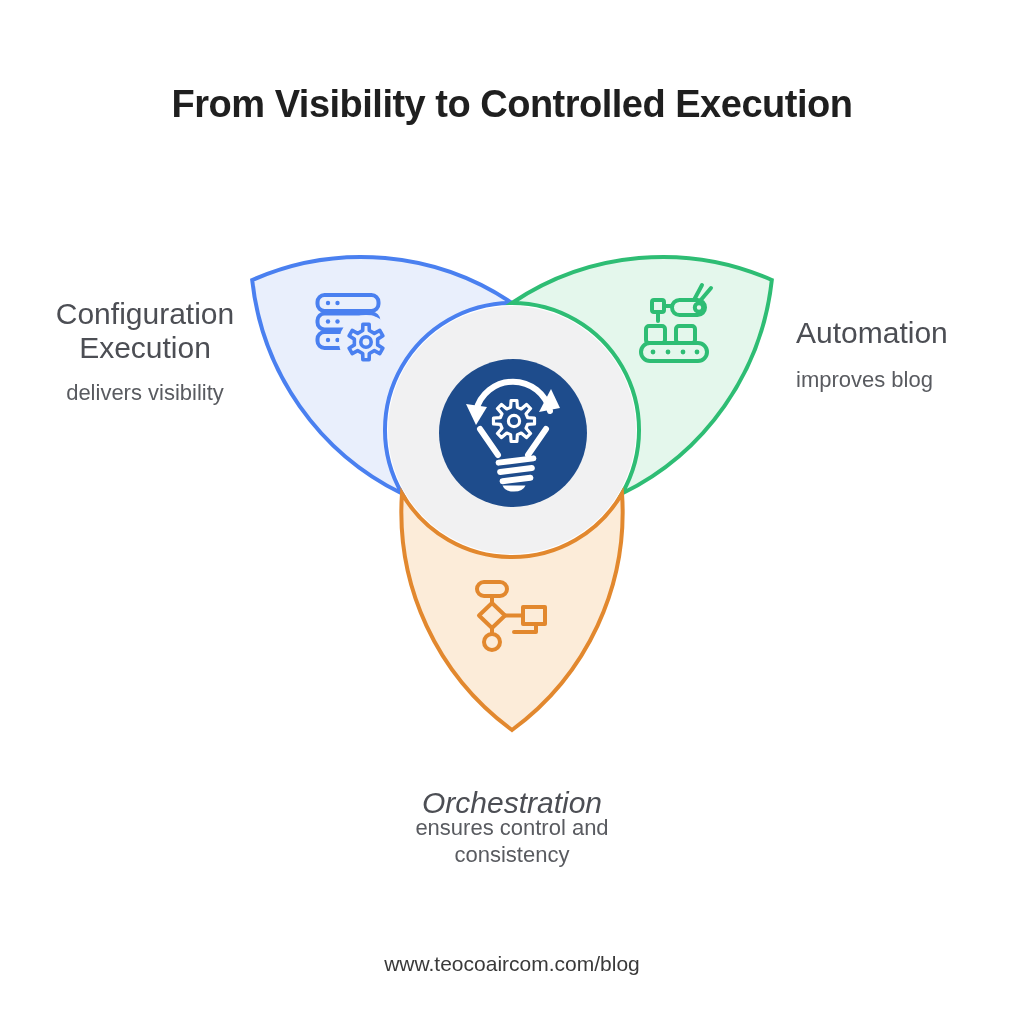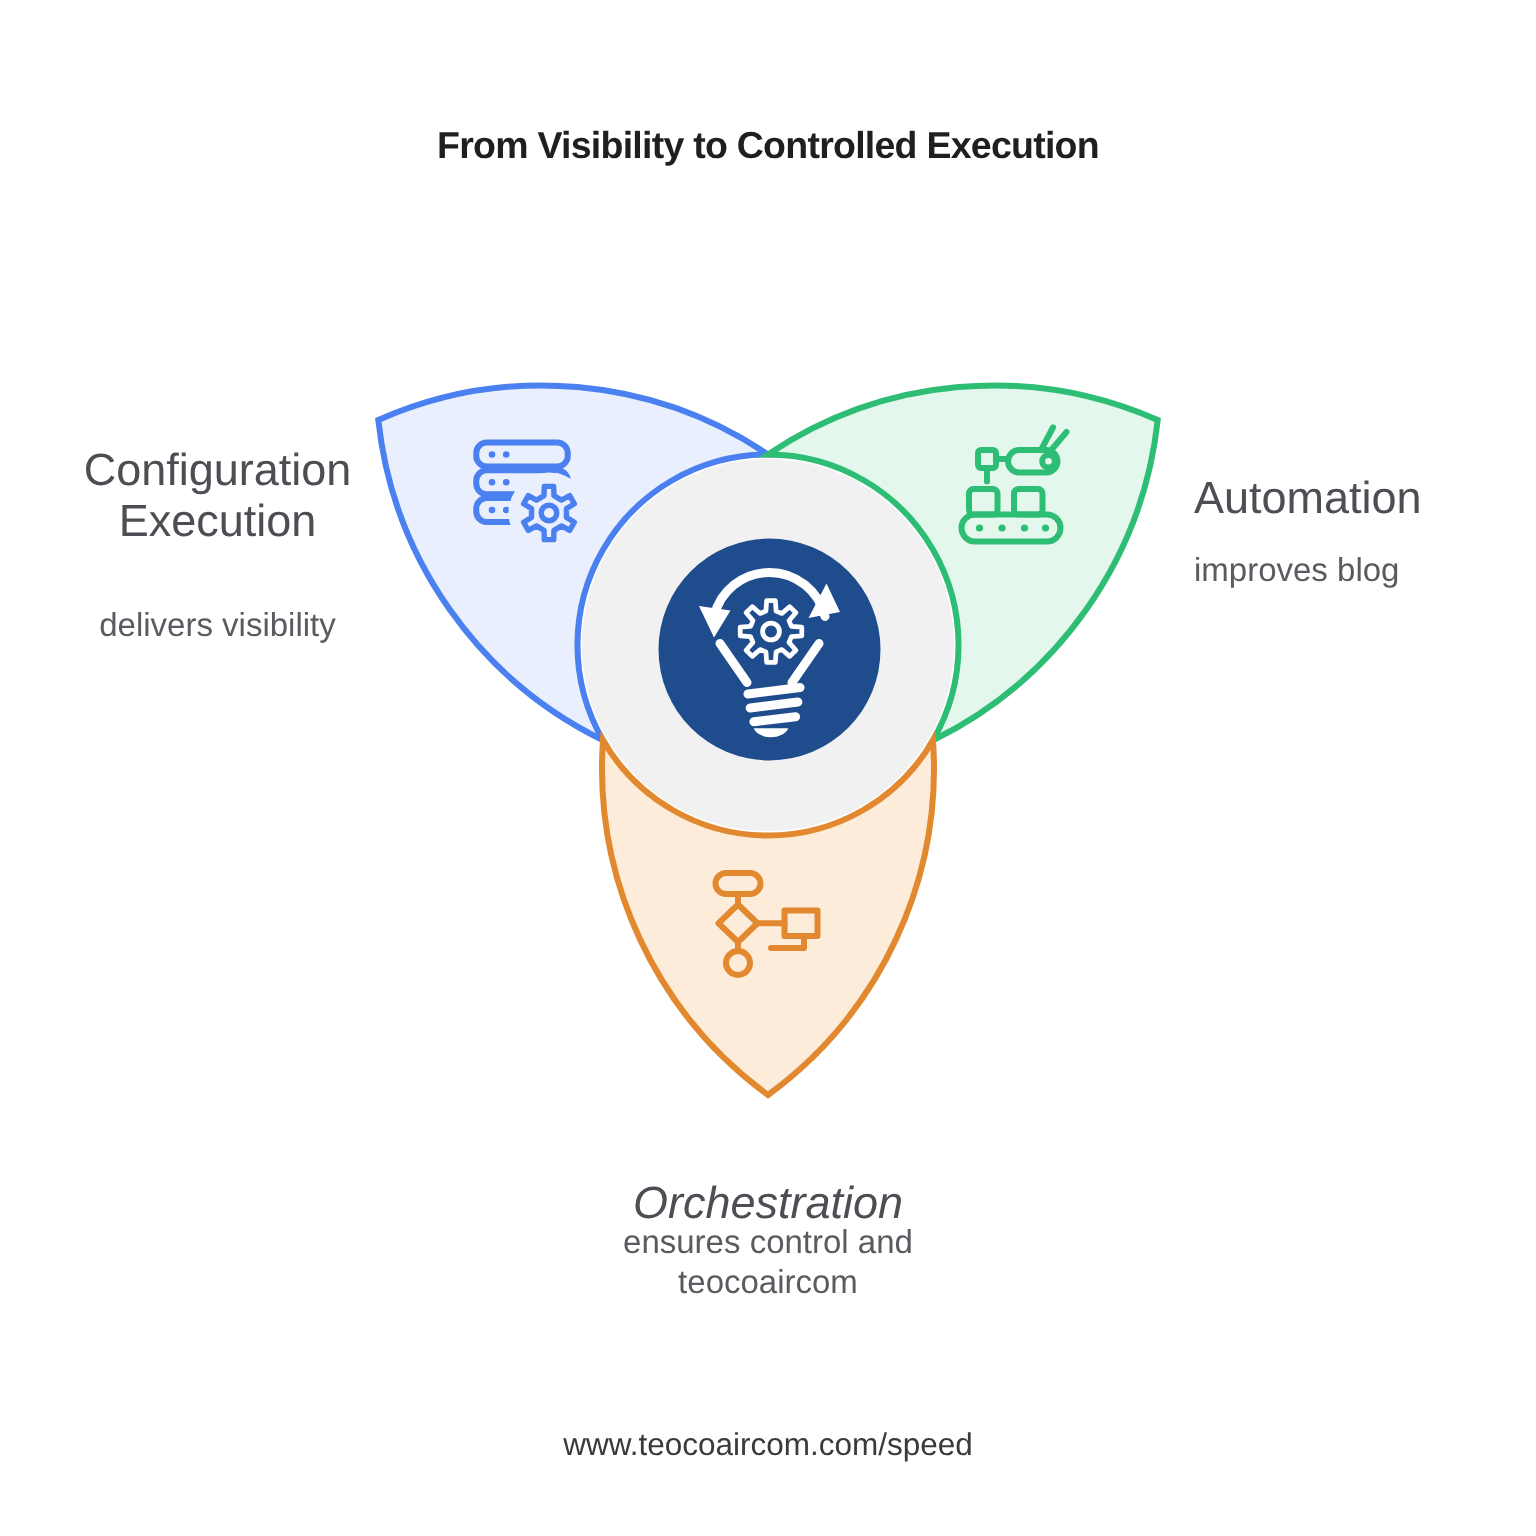--- a/index.html
+++ b/index.html
@@ -3,28 +3,28 @@
 <meta charset="utf-8">
 <style>
   html,body{margin:0;padding:0;}
   body{
     width:1024px;height:1024px;position:relative;overflow:hidden;
     background:#ffffff;font-family:"Liberation Sans",sans-serif;
   }
   .layer{position:absolute;left:0;top:0;}
   .title{
     position:absolute;left:0;right:0;top:83px;text-align:center;
-    font-size:25px;font-weight:700;letter-spacing:-0.5px;color:var(--c-title_text);
+    font-size:38px;font-weight:700;letter-spacing:-0.5px;color:var(--c-title_text);
   }
   .label{font-size:30px;line-height:34px;color:var(--c-label_text);}
   .sub{font-size:22px;line-height:27px;color:var(--c-sub_text);}
   .blk{position:absolute;text-align:center;}
   .blk.center{text-align:center;}
   .cfg-label{left:20px;top:297px;width:250px;}
-  .cfg-sub{left:20px;top:379px;width:250px;margin-top:24px;}
+  .cfg-sub{left:20px;top:379px;width:250px;}
   .auto-label{left:796px;top:316px;}
   .auto-sub{left:796px;top:366px;}
   .orch-label{left:382px;top:786px;width:260px;font-style:italic;}
   .orch-sub{left:382px;top:814px;width:260px;}
   .footer{
     position:absolute;left:0;right:0;top:952px;text-align:center;
     font-size:21px;color:var(--c-footer_text);
   }
   .petal{stroke-width:4;}
   .petal-blue{fill:var(--c-blue_fill);stroke:var(--c-blue);}
@@ -116,15 +116,15 @@
   </g>
 </svg>
 
 <div class="blk center label cfg-label">Configuration Execution</div>
 <div class="blk center sub cfg-sub">delivers visibility</div>
 
 <div class="blk label auto-label">Automation</div>
 <div class="blk sub auto-sub">improves blog</div>
 
 <div class="blk center label orch-label">Orchestration</div>
-<div class="blk center sub orch-sub">ensures control and teocoaircom</div>
+<div class="blk center sub orch-sub">ensures control and consistency</div>
 
-<div class="footer">www.teocoaircom.com/speed</div>
+<div class="footer">www.teocoaircom.com/blog</div>
 
 </body></html>

